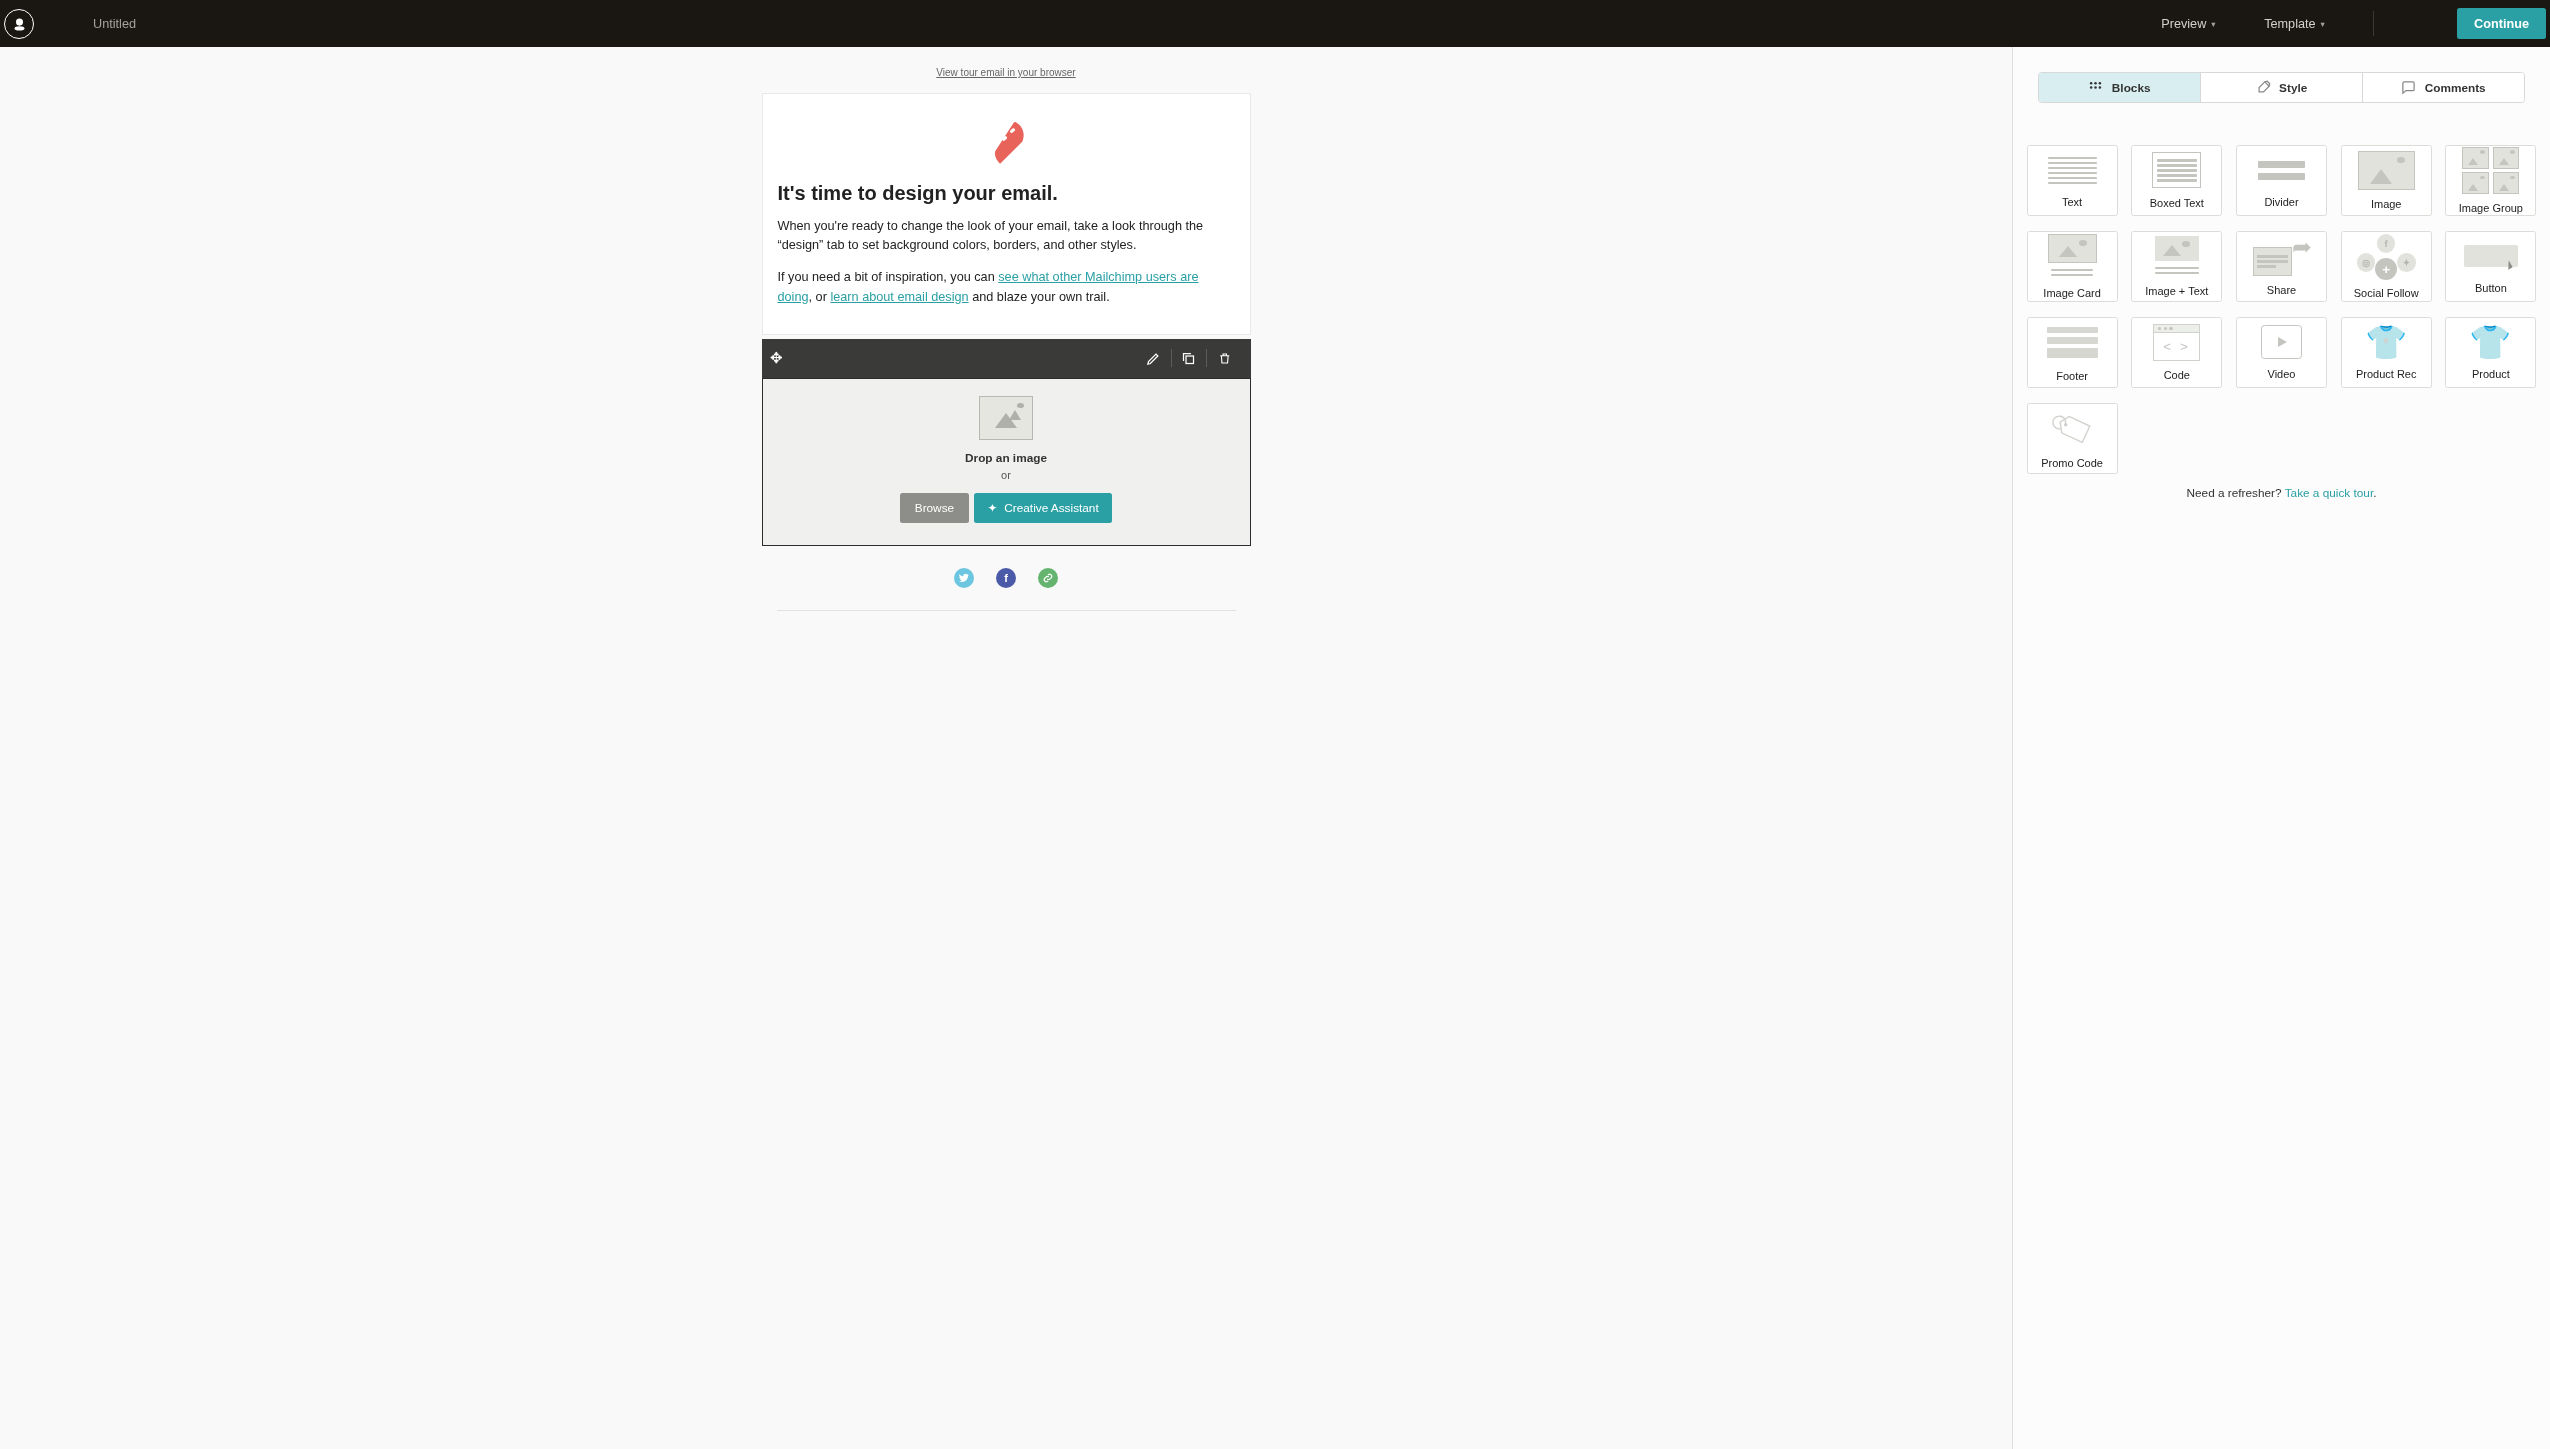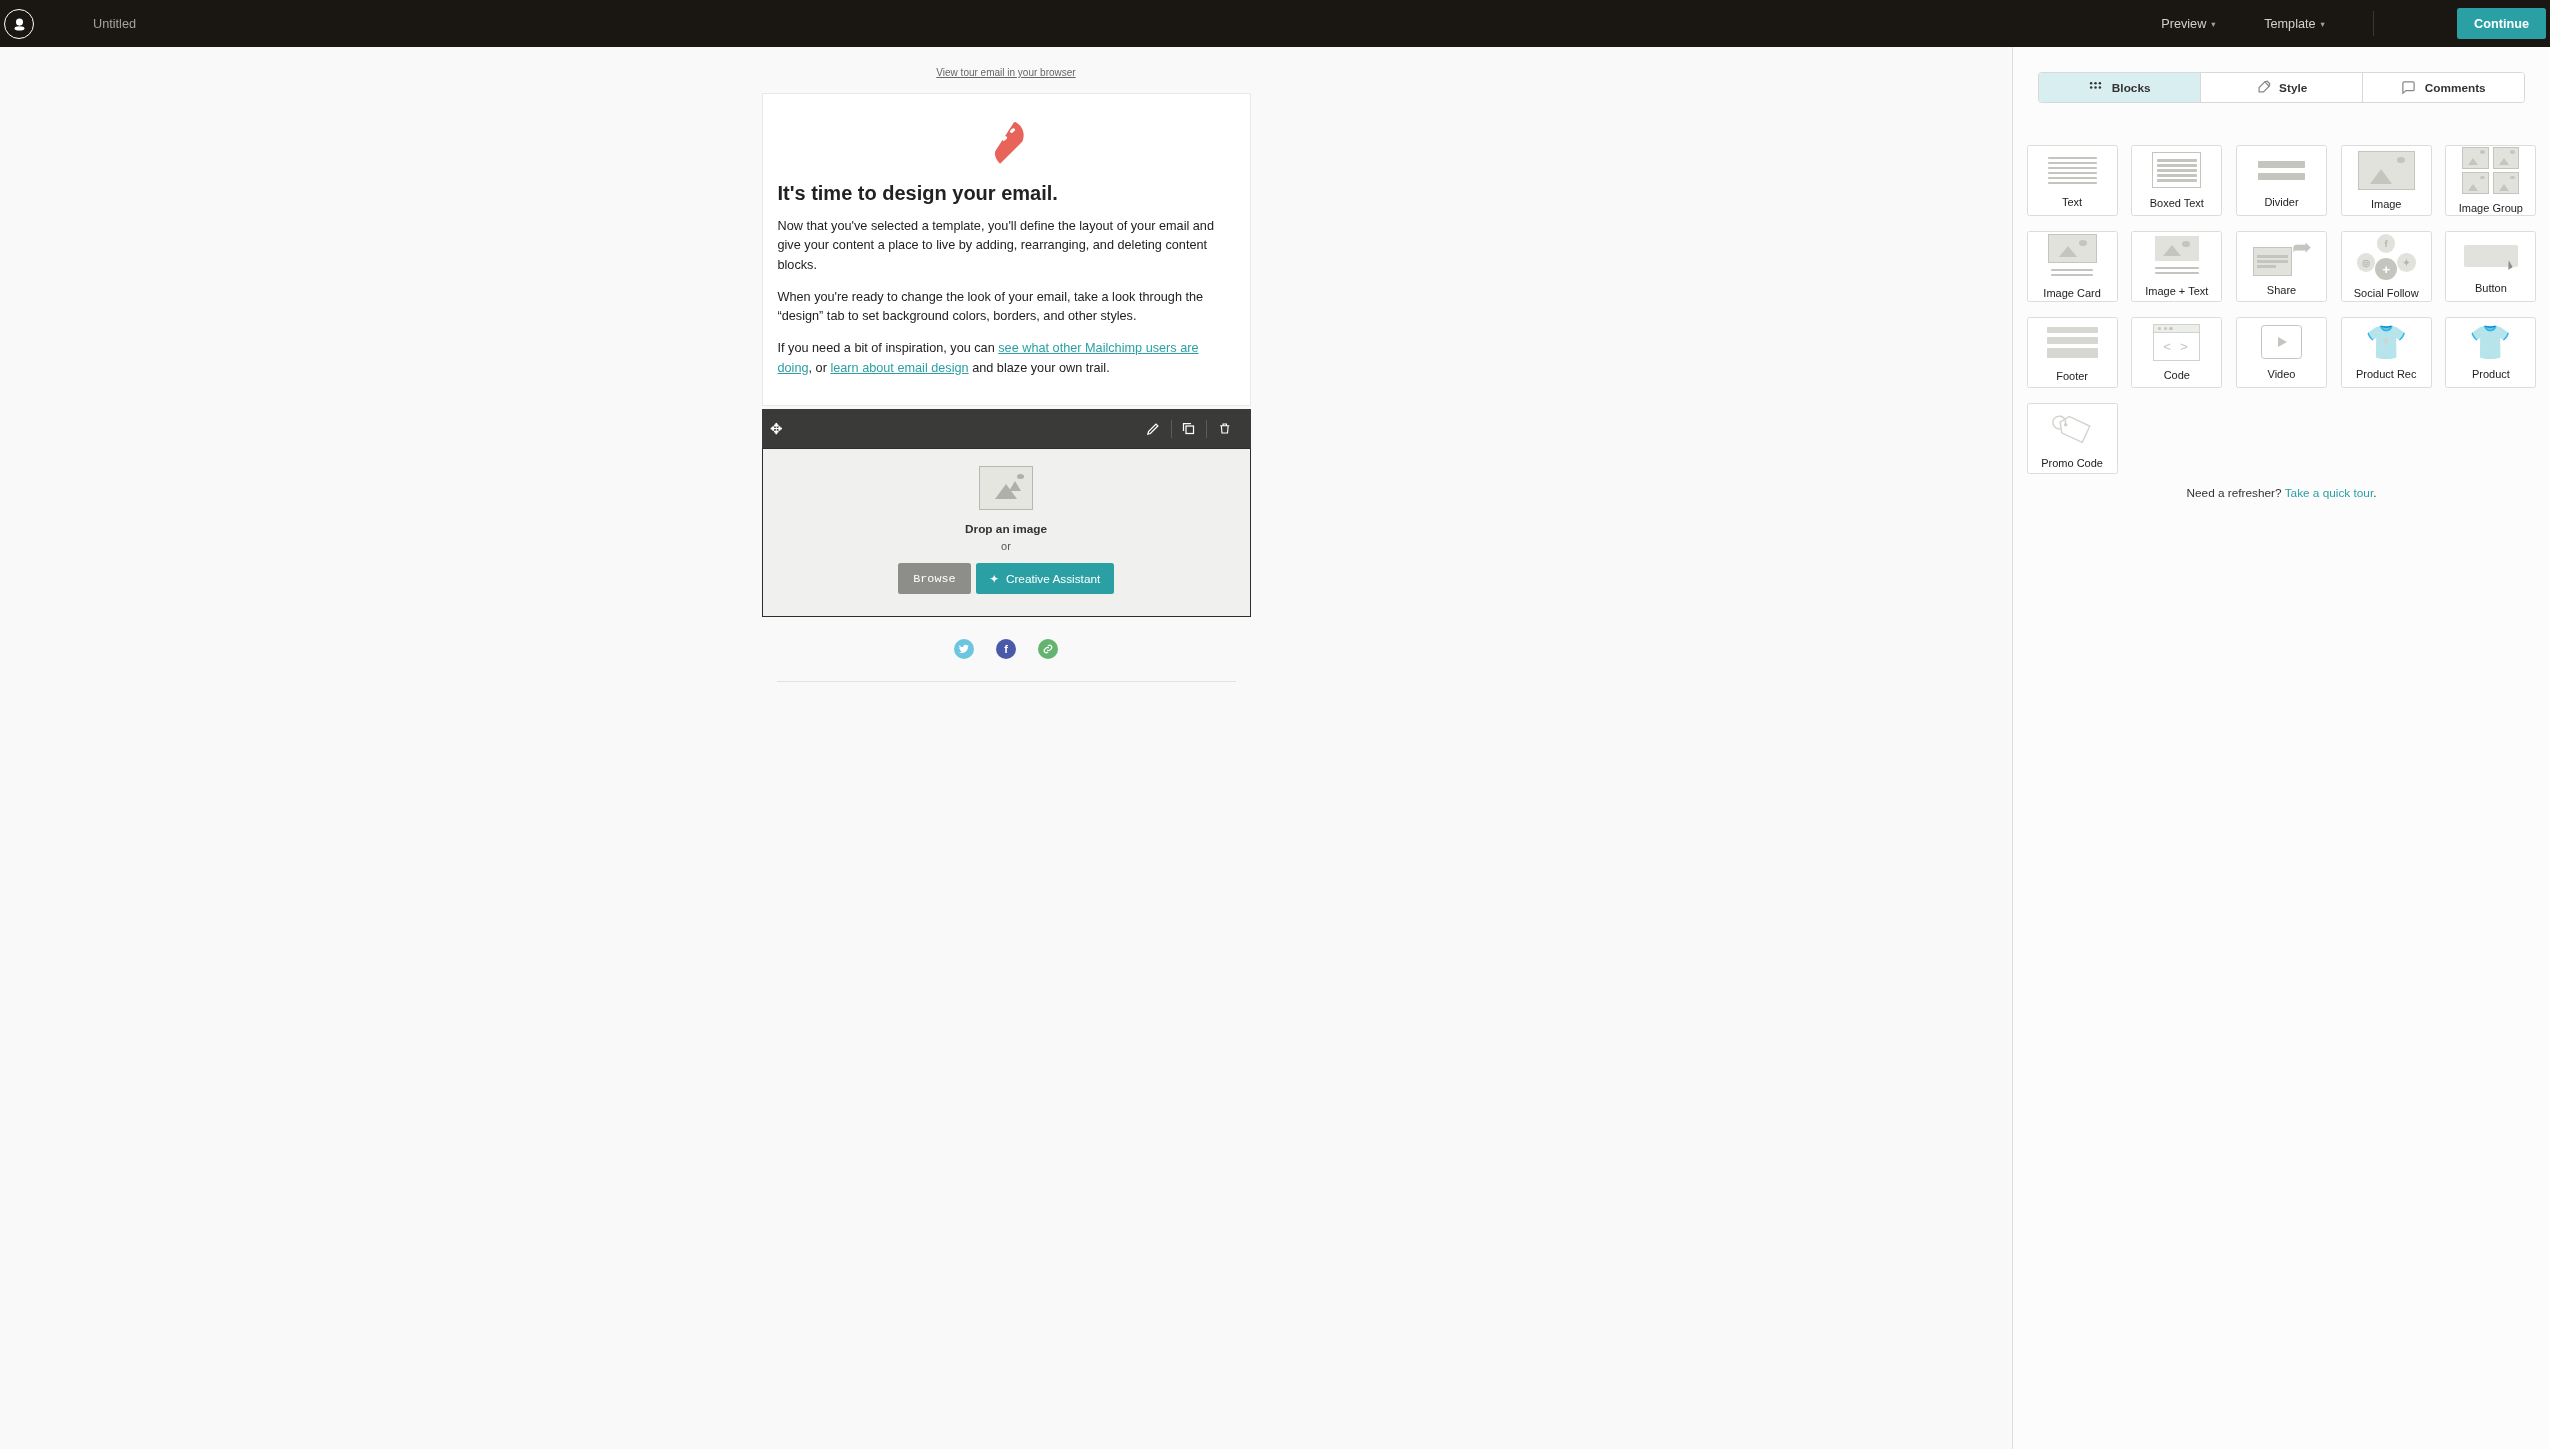--- a/index.html
+++ b/index.html
@@ -80,21 +80,21 @@
   }
   .mountain::after {
     content:""; position:absolute; left:3.4px; top:-3.4px;
     width:0; height:0; border-left:6.8px solid transparent; border-right:6.8px solid transparent;
     border-bottom:10px solid #b0b0aa;
   }
   .sun { position:absolute; top:6.8px; right:8.4px; width:6.8px; height:5px; border-radius:50%; background:#b0b0aa; }
   .drop-title { font-weight:700; font-size:11.8px; color:#333; }
   .drop-or { font-size:11px; color:#555; margin:3.4px 0 11.8px; }
   .drop-btns { display:flex; gap:5px; }
-  .browse-btn { background:#8d8d89; color:#fff; border:none; border-radius:2.5px; padding:8.4px 15px; font-size:11.8px; cursor:pointer;font-family:Liberation Mono, monospace; }
+  .browse-btn { background:#8d8d89; color:#fff; border:none; border-radius:2.5px; padding:8.4px 15px; font-size:11.8px; cursor:pointer; }
   .ca-btn { background:#2aa0a4; color:#fff; border:none; border-radius:2.5px; padding:8.4px 13.5px; font-size:11.8px; cursor:pointer; display:flex; align-items:center; gap:6.8px; }
   .spark { font-size:11.8px; }
 
   
   .social-row { display:flex; justify-content:center; gap:22px; padding:22px 0; }
   .soc { width:20px; height:20px; border-radius:50%; display:flex; align-items:center; justify-content:center; color:#fff; font-size:11px; font-weight:700; }
   .soc-tw { background:#6cc6df; }
   .soc-fb { background:#4b5aa8; }
   .soc-ln { background:#64b36f; }
   .hr { height:0.8px; background:#e2e2e0; margin:0 15px; }
@@ -195,21 +195,20 @@
 
       <div class="email-card">
         <div class="icon-hero">
           <svg class="hero-svg" viewBox="0 0 64 64">
             <path d="M44 8 C52 12 56 22 52 32 L24 60 C20 56 16 50 18 44 L40 10 C41 8 43 7 44 8 Z" fill="#e8645a"></path>
             <rect x="26" y="26" width="7" height="4" rx="2" fill="#fff" transform="rotate(-40 30 28)"></rect>
             <rect x="36" y="16" width="7" height="4" rx="2" fill="#fff" transform="rotate(-40 40 18)"></rect>
           </svg>
         </div>
         <h1 class="email-h1">It's time to design your email.</h1>
-        <p class="email-p">Now that you've selected a template, you'll define the layout of your email and give your content a place to live by adding, rearranging, and deleting content blocks.</p>
         <p class="email-p">When you're ready to change the look of your email, take a look through the “design” tab to set background colors, borders, and other styles.</p>
         <p class="email-p">
           <span>If you need a bit of inspiration, you can </span><a href="#" class="email-a">see what other Mailchimp users are doing</a><span>, or </span><a href="#" class="email-a">learn about email design</a><span> and blaze your own trail.</span>
         </p>
       </div>
 
       <div class="sel-wrap">
         <div class="sel-toolbar">
           <span class="mv-icon">✥</span>
           <div class="sel-spacer"></div>

